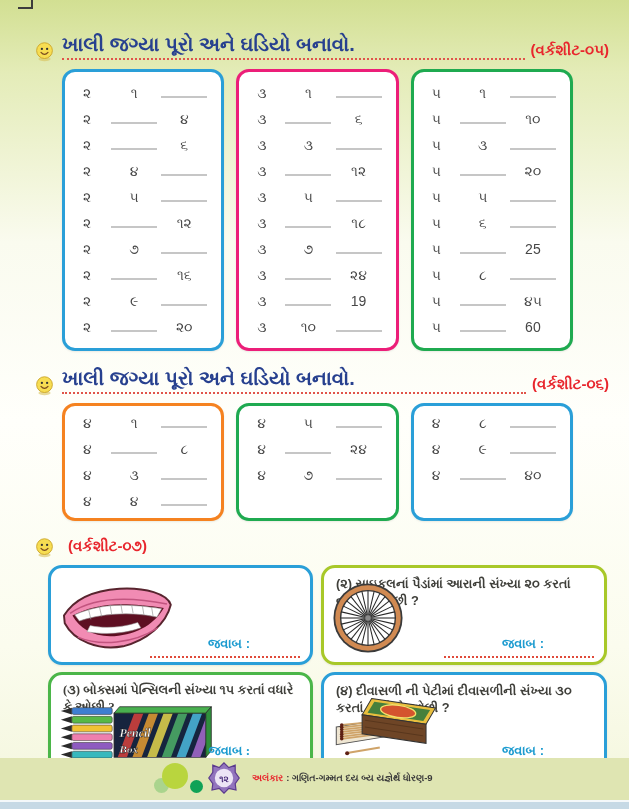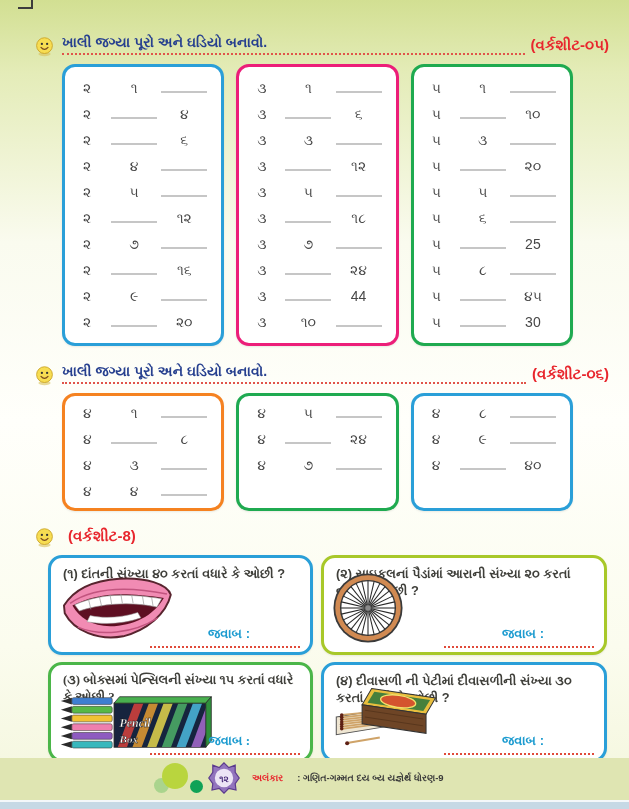--- a/index.html
+++ b/index.html
@@ -7,21 +7,21 @@
   .page { position:relative; width:629px; height:809px; overflow:hidden;
     background:linear-gradient(180deg,#d2df92 0%,#e4ecb8 9%,#fafbef 30%,#fffffb 52%,#fbfcee 80%,#f3f6dc 100%); }
   .mark { position:absolute; }
   .mark-tl { left:18px; top:0; width:15px; height:9px; border-right:2px solid #3c3c3c; border-bottom:2px solid #3c3c3c; }
   .mark-br { right:12px; bottom:10px; width:14px; height:11px; border-left:2px solid #3c3c3c; border-top:2px solid #3c3c3c; }
 
   .content { position:relative; padding-top:33px; }
   .sec-header { display:flex; align-items:flex-end; margin:0 20px 9px 34px; }
   .smiley { margin:0 7px -2px 0; line-height:0; }
   .title-wrap { flex:1; border-bottom:2px dotted #e0544a; padding-bottom:2px; }
-  .sec-title { font-weight:bold; font-size:14px; color:#27408f;margin-top:20px; }
+  .sec-title { font-weight:bold; font-size:20px; color:#27408f;margin-top:20px; }
   .ws-label { font-size:15px; color:#e8262d; font-weight:700; margin-left:6px; padding-bottom:1px; white-space:nowrap; }
 
   .tables-row { display:flex; gap:12px; margin:0 56px 16px 62px; }
   .num-table { flex:1; background:#fff; border:3px solid #999; border-radius:13px; padding:8px 12px 8px 12px;
     box-shadow:0 1px 2px rgba(0,0,0,0.08); }
   #tables-1 .num-table { height:118px; padding-top:4px; padding-bottom:4px; }
   .trow { display:grid; grid-template-columns:32px 1fr 1fr; align-items:center; height:26px; }
   .tcell { font-size:14px; color:#474747; text-align:center; }
   .tcell.col0 { text-align:left; padding-left:6px; }
   .blank { display:inline-block; width:46px; height:11px; border-bottom:2px solid #c6c6c6; }
@@ -34,21 +34,21 @@
   .qans { position:absolute; right:60px; top:68px; font-size:13px; font-weight:bold; color:#1e9cd0; }
   .qline { position:absolute; right:10px; bottom:4px; width:150px; border-bottom:2px dotted #e04a3a; }
 
   .footer-band { position:absolute; left:0; right:0; bottom:9px; height:42px; background:#dfe5b2; }
   .fc { position:absolute; border-radius:50%; }
   .fc1 { width:26px; height:26px; background:#b9d53e; left:162px; top:5px; }
   .fc2 { width:15px; height:15px; background:#9ccf83; left:154px; top:20px; opacity:.8; }
   .fc3 { width:13px; height:13px; background:#0fa257; left:190px; top:22px; }
   .badge { position:absolute; left:208px; top:4px; line-height:0; }
   .f-text { position:absolute; left:252px; top:14px; font-size:9.5px; color:#3a3a3a; font-weight:bold; white-space:nowrap; }
-  .f-red { color:#e8262d; margin-right:14px; }
+  .f-red { color:#e8262d; margin-right:3px; }
   .bottom-strip { position:absolute; left:0; right:0; bottom:0; height:9px; background:#c6d9e5; border-top:2px solid #f4f8fa; }
 </style>
 </head>
 <body>
 
 <div class="page">
   <div class="mark mark-tl"></div>
   <div class="mark mark-br"></div>
 
   <div class="content">
@@ -159,21 +159,21 @@
               <span class="tcell col2"><span class="blank"></span></span>
             </div>
             <div class="trow">
               <span class="tcell col0">૩</span>
               <span class="tcell col1"><span class="blank"></span></span>
               <span class="tcell col2">૨૪</span>
             </div>
             <div class="trow">
               <span class="tcell col0">૩</span>
               <span class="tcell col1"><span class="blank"></span></span>
-              <span class="tcell col2">44</span>
+              <span class="tcell col2">19</span>
             </div>
             <div class="trow">
               <span class="tcell col0">૩</span>
               <span class="tcell col1">૧૦</span>
               <span class="tcell col2"><span class="blank"></span></span>
             </div>
           </div>
           <div class="num-table" style="border-color: rgb(31, 170, 80);">
             <div class="trow">
               <span class="tcell col0">૫</span>
@@ -216,21 +216,21 @@
               <span class="tcell col2"><span class="blank"></span></span>
             </div>
             <div class="trow">
               <span class="tcell col0">૫</span>
               <span class="tcell col1"><span class="blank"></span></span>
               <span class="tcell col2">૪૫</span>
             </div>
             <div class="trow">
               <span class="tcell col0">૫</span>
               <span class="tcell col1"><span class="blank"></span></span>
-              <span class="tcell col2">30</span>
+              <span class="tcell col2">60</span>
             </div>
           </div>
         </div>
     </div>
 
     <div class="section">
       <div class="sec-header">
         <span class="smiley">
           <svg viewBox="0 0 24 24" width="21" height="21">
             <ellipse cx="12" cy="20.5" rx="7" ry="2.5" fill="#d8c25a" opacity="0.6"></ellipse>
@@ -309,25 +309,24 @@
       <div class="sec-header">
         <span class="smiley">
           <svg viewBox="0 0 24 24" width="21" height="21">
             <ellipse cx="12" cy="20.5" rx="7" ry="2.5" fill="#d8c25a" opacity="0.6"></ellipse>
             <circle cx="12" cy="11" r="9" fill="#f7dd52" stroke="#c9a227" stroke-width="1"></circle>
             <circle cx="9" cy="9" r="1.3" fill="#333"></circle>
               <circle cx="15" cy="9" r="1.3" fill="#333"></circle>
             <path d="M8 13 Q12 17.5 16 13" stroke="#7a4a1e" stroke-width="1.4" fill="none" stroke-linecap="round"></path>
           </svg>
         </span>
-        <span class="ws-label">(વર્કશીટ-8)</span>
+        <span class="ws-label">(વર્કશીટ-૦૭)</span>
       </div>
       <div class="questions" id="questions">
           <div class="qcard" style="border-color: rgb(42, 159, 216);">
-            <div class="qtext">(૧) દાંતની સંખ્યા ૪૦ કરતાં વધારે કે ઓછી ?</div>
             <span class="qimg"><svg viewBox="0 0 150 95" width="116" height="73">
                 <path d="M6,45 C20,22 48,12 78,10 C112,8 141,17 145,31 C139,56 114,77 83,85 C51,91 19,78 7,55 Z" fill="#f18bb3" stroke="#58242e" stroke-width="2.5"></path>
                 <path d="M14,42 C40,24 80,18 140,30" fill="none" stroke="#c2547f" stroke-width="2"></path>
                 <path d="M17,45 C46,30 76,26 136,35 C122,59 96,71 66,72 C43,72 26,61 17,45 Z" fill="#5e0f22"></path>
                 <path d="M20,44 C50,31 80,28 133,36 L127,47 C92,39 52,43 26,52 Z" fill="#ffffff" stroke="#9a9a9a" stroke-width="0.8"></path>
                 <line x1="38" y1="37" x2="41" y2="50" stroke="#999" stroke-width="0.9"></line>
                 <line x1="52" y1="33" x2="55" y2="46" stroke="#999" stroke-width="0.9"></line>
                 <line x1="66" y1="31" x2="68" y2="43" stroke="#999" stroke-width="0.9"></line>
                 <line x1="80" y1="30" x2="82" y2="42" stroke="#999" stroke-width="0.9"></line>
                 <line x1="94" y1="31" x2="96" y2="42" stroke="#999" stroke-width="0.9"></line>

